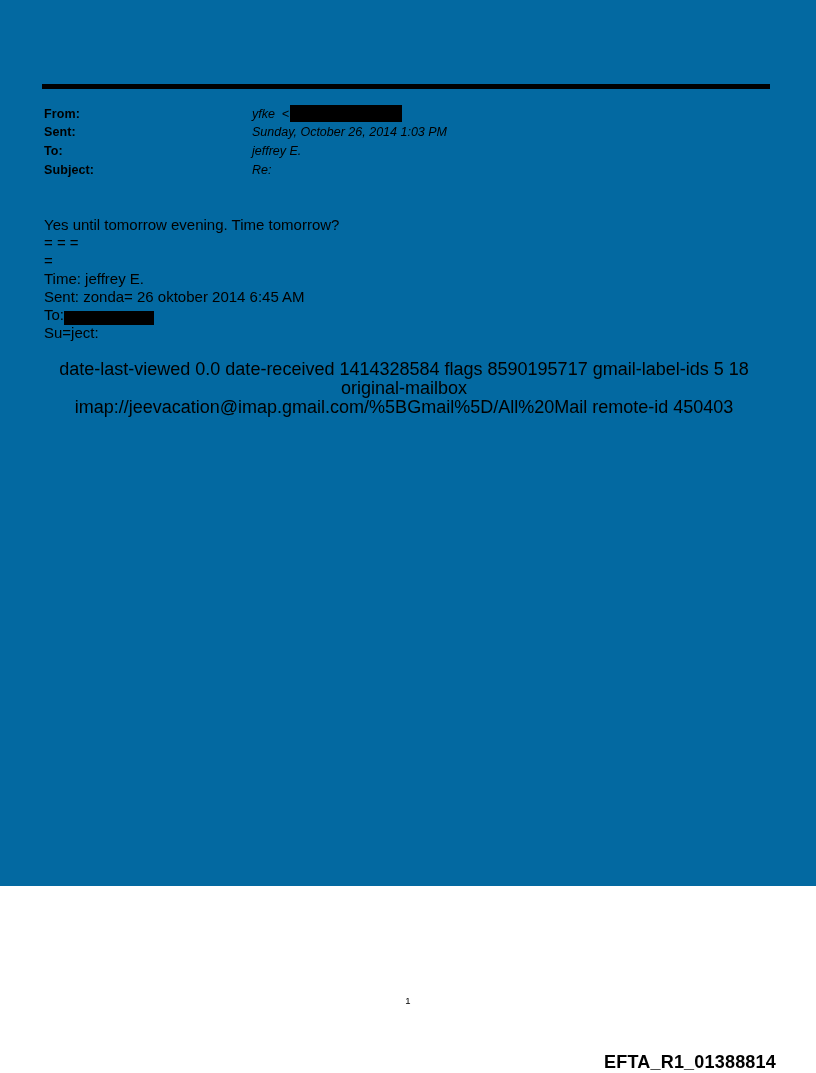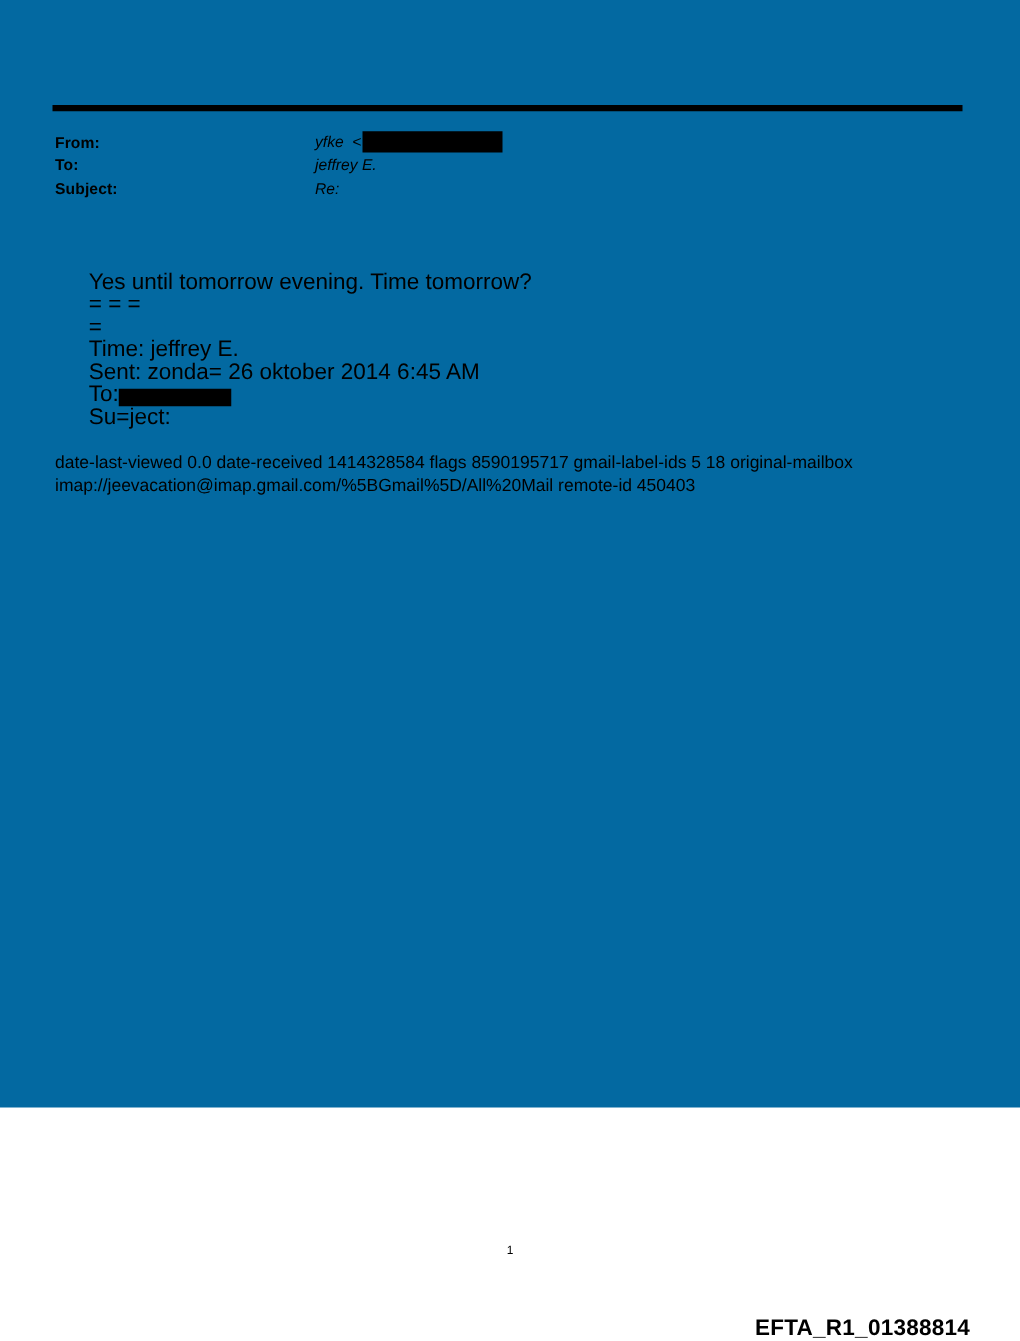--- a/index.html
+++ b/index.html
@@ -72,43 +72,43 @@
     margin-left: 1px;
     position: relative;
     top: -1px;
   }
 
   .body-block {
     position: absolute;
     left: 44px;
     top: 216px;
     width: 720px;
-    font-size: 18px;
+    font-size: 15px;
     line-height: 18px;
-    margin-left: 27px;
   }
   .body-line {
     white-space: pre;
     height: 18px;
   }
   .redact-to {
     width: 90px;
     height: 14px;
     position: relative;
     top: 2px;
     margin-left: 0px;
   }
 
   .meta-block {
     position: absolute;
     left: 44px;
     top: 360px;
     width: 720px;
-    font-size: 14px;
+    font-size: 18px;
     line-height: 19px;
+    text-align: center;
   }
   .meta-line {
     white-space: pre-wrap;
   }
 
   .page-number {
     position: absolute;
     left: 0;
     top: 995px;
     width: 816px;
@@ -132,20 +132,24 @@
 
   <div class="top-rule"></div>
 
   <div class="header-block">
 
     <div class="header-row">
       <div class="header-label">From:</div>
       <div class="header-value"><span>yfke  &lt;</span><span class="redact redact-from"></span></div>
     </div>
 
+    <div class="header-row">
+      <div class="header-label">Sent:</div>
+      <div class="header-value">Sunday, October 26, 2014 1:03 PM</div>
+    </div>
 
     <div class="header-row">
       <div class="header-label">To:</div>
       <div class="header-value">jeffrey E.</div>
     </div>
 
     <div class="header-row">
       <div class="header-label">Subject:</div>
       <div class="header-value">Re:</div>
     </div>

